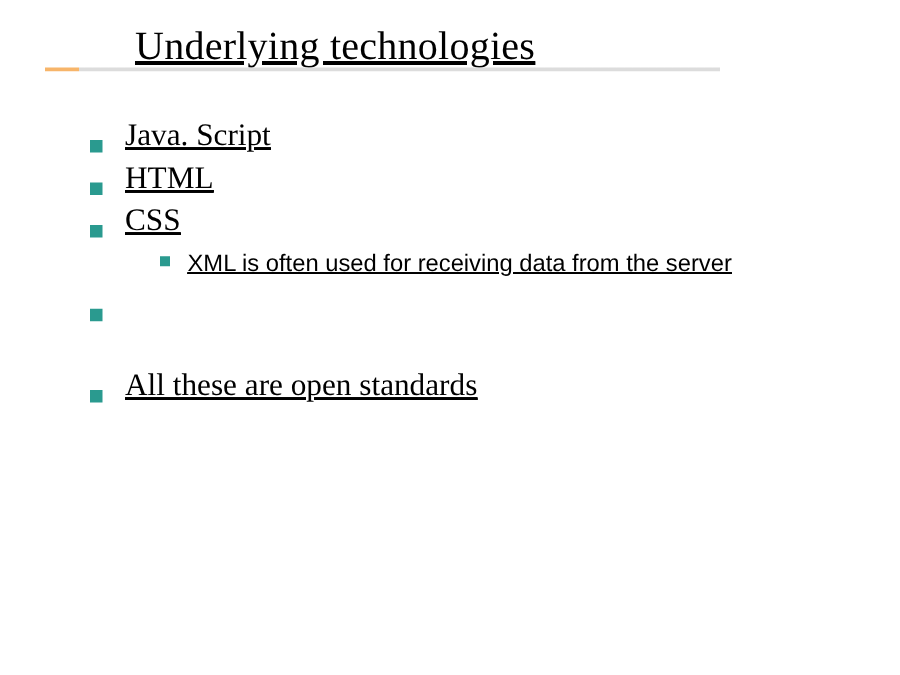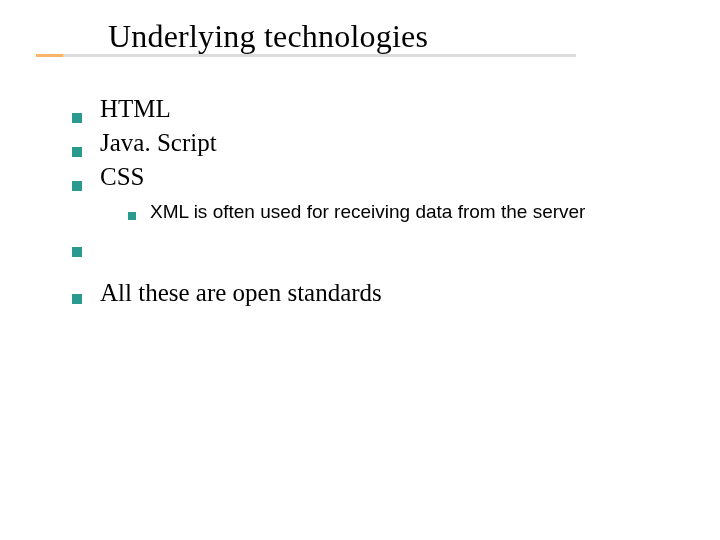--- a/index.html
+++ b/index.html
@@ -1,15 +1,15 @@
 <!DOCTYPE html>
 <html><head>
 <meta charset="utf-8">
 <style>
-  * { margin: 0; padding: 0; box-sizing: border-box; }
+  * { margin: 0; padding: 0; box-sizing: border-box; text-decoration: underline; }
   body {
     width: 720px;
     height: 540px;
     background: #ffffff;
     font-family: "Times New Roman", Times, serif;
     color: #000000;
     position: relative;
     overflow: hidden;
   }
   .title-area {
@@ -48,55 +48,55 @@
     top: 6px;
   }
   .item-lvl1 .label {
     font-size: 25px;
   }
   .sub-group {
     margin: 10px 0 18px 56px;
   }
   .item-lvl2 {
     display: flex;
-    align-items: center;
+    align-items: flex-start;
     margin: 4px 0;
   }
   .item-lvl2 .bullet {
     width: 8px;
     height: 8px;
     background: #2a9a8f;
     margin-right: 14px;
     flex-shrink: 0;
     position: relative;
     top: 4px;
   }
   .item-lvl2 .label {
     font-family: Arial, Helvetica, sans-serif;
     font-size: 19px;
   }
-  .gap-before { margin-top: 28px; align-items: center; }
+  .gap-before { margin-top: 44px; }
 </style>
 </head>
 <body>
 
 <div class="title-area">
   <div class="title-text">Underlying technologies</div>
 </div>
 <div class="title-underline"></div>
 
 <div class="content">
 
   <div class="item-lvl1">
     <span class="bullet"></span>
-    <span class="label">HTML</span>
+    <span class="label">Java. Script</span>
   </div>
   <div class="item-lvl1">
     <span class="bullet"></span>
-    <span class="label">Java. Script</span>
+    <span class="label">HTML</span>
   </div>
   <div class="item-lvl1">
     <span class="bullet"></span>
     <span class="label">CSS</span>
   </div>
 
   <div class="sub-group">
     <div class="item-lvl2">
       <span class="bullet"></span>
       <span class="label">XML is often used for receiving data from the server</span>

